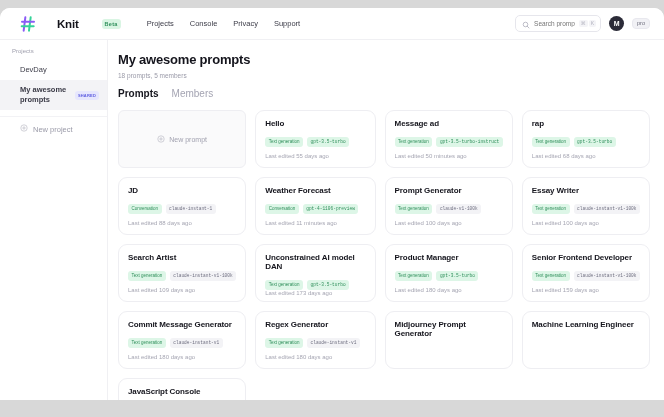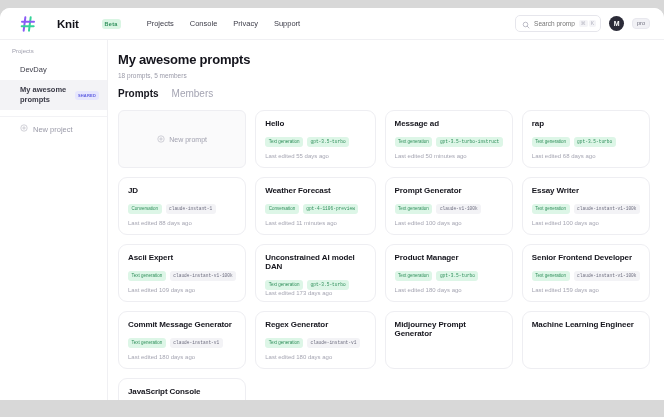--- a/index.html
+++ b/index.html
@@ -303,21 +303,21 @@
           </div>
           <div class="card">
             <div class="card-title">Essay Writer</div>
             <div class="tagrow">
               <span class="tag type">Text generation</span>
               <span class="tag model-gray">claude-instant-v1-100k</span>
             </div>
             <div class="card-meta">Last edited 100 days ago</div>
           </div>
           <div class="card">
-            <div class="card-title">Ascii Expert</div>
+            <div class="card-title">Search Artist</div>
             <div class="tagrow">
               <span class="tag type">Text generation</span>
               <span class="tag model-gray">claude-instant-v1-100k</span>
             </div>
             <div class="card-meta">Last edited 109 days ago</div>
           </div>
           <div class="card">
             <div class="card-title">Unconstrained AI model DAN</div>
             <div class="tagrow">
               <span class="tag type">Text generation</span>

